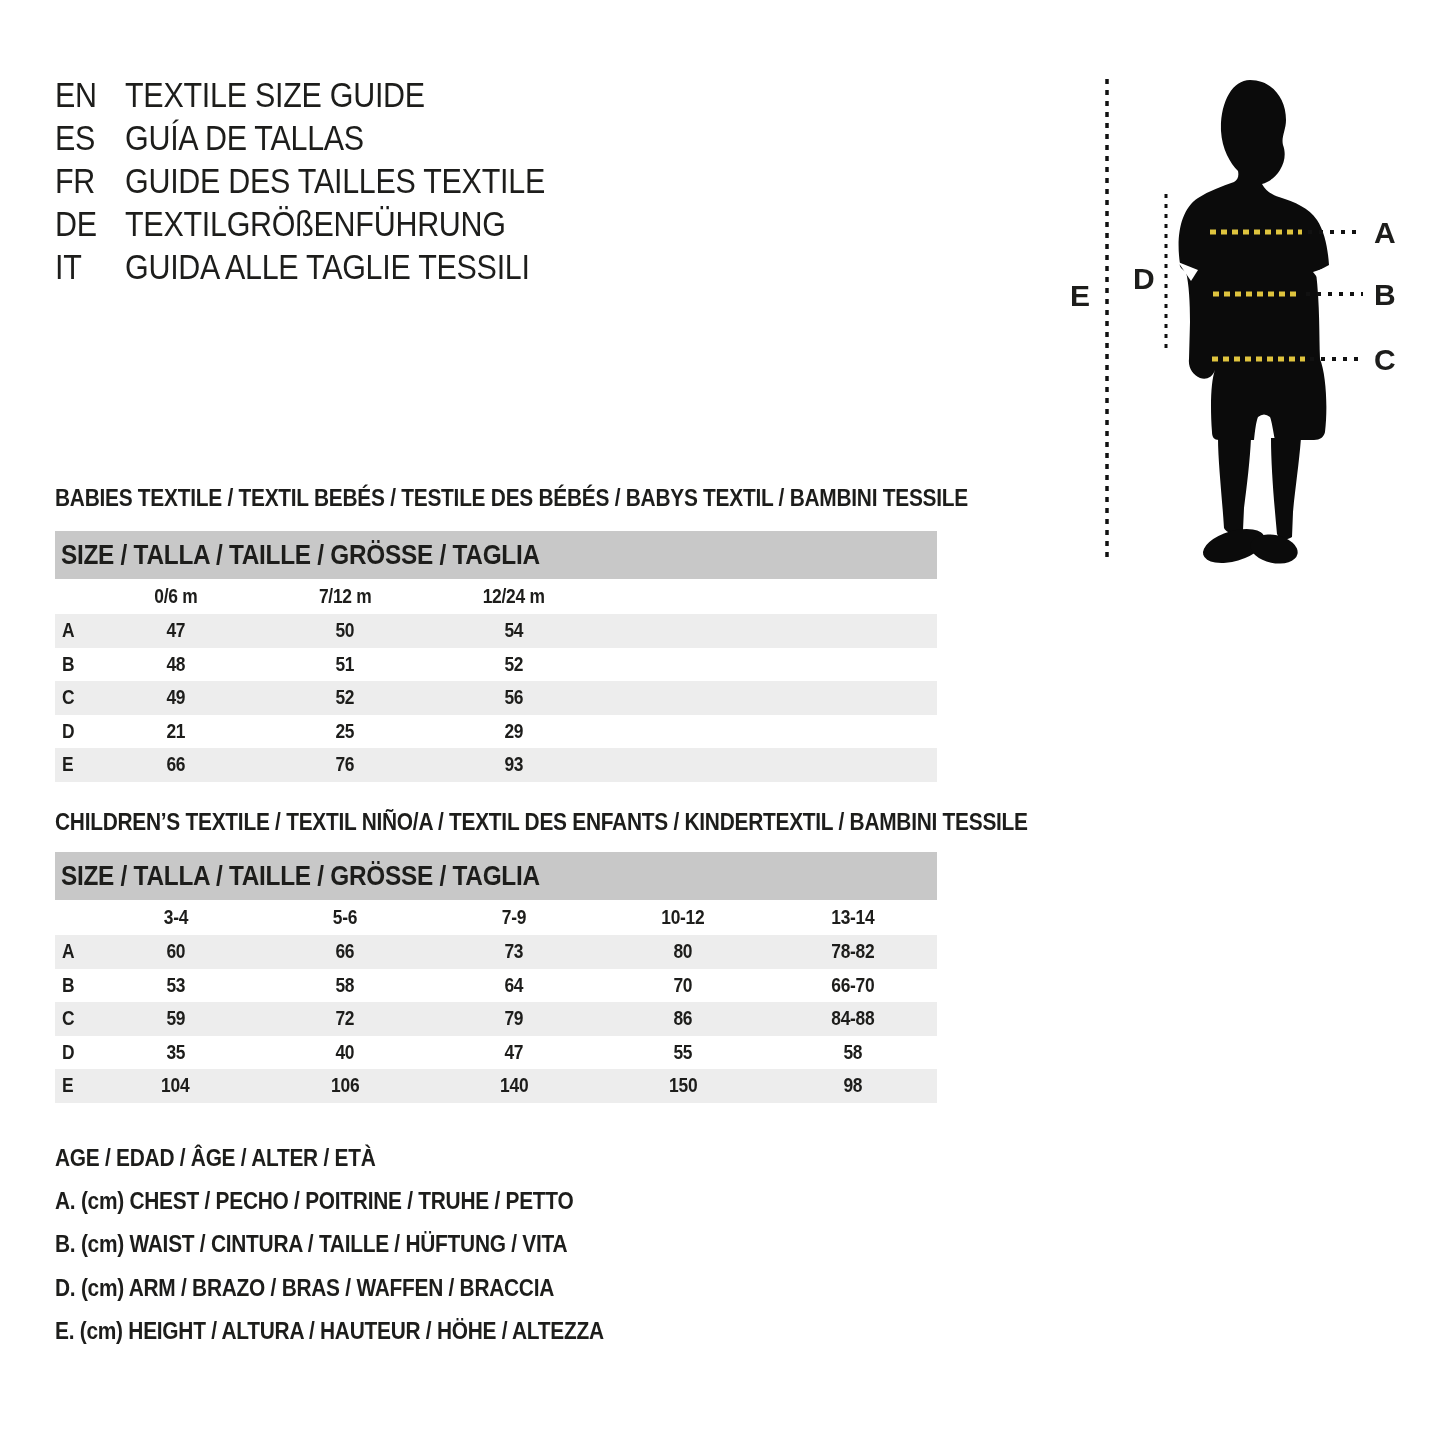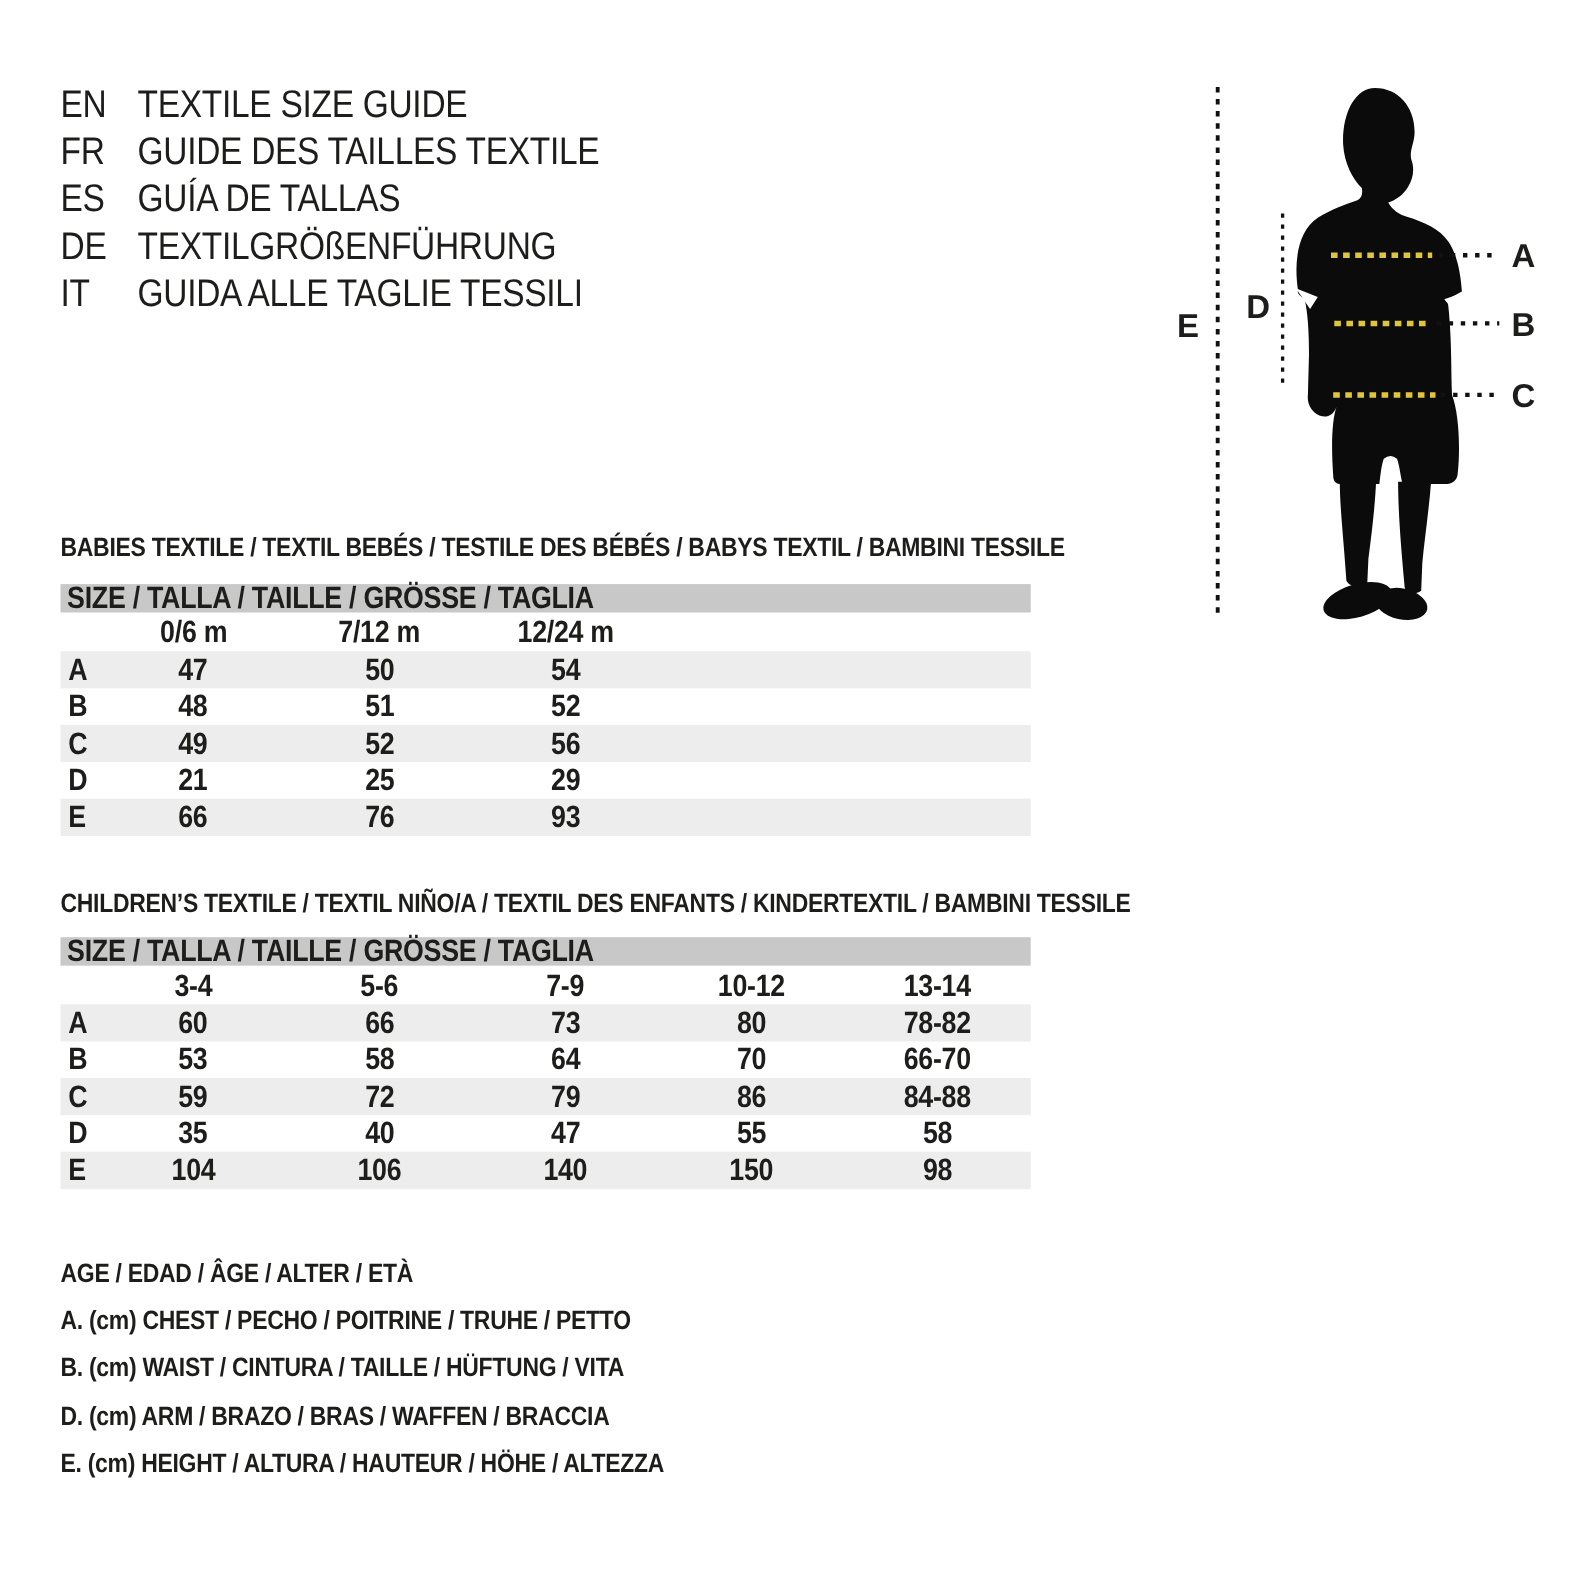--- a/index.html
+++ b/index.html
@@ -13,24 +13,24 @@
   
   .title-block { position:absolute; left:55px; top:73px; }
   .title-row { display:flex; height:43px; align-items:center; font-size:35px; font-weight:400; }
   .lang-code { width:70px; flex:0 0 70px; }
 
   
   .section-heading { position:absolute; left:55px; font-size:24px; font-weight:700; line-height:34px; }
 
   
   .size-table { position:absolute; left:55px; width:882px; }
-  .size-bar { height:26px; background:#c8c8c8; display:flex; align-items:center; padding-left:6px; box-sizing:border-box;
+  .size-bar { height:48px; background:#c8c8c8; display:flex; align-items:center; padding-left:6px; box-sizing:border-box;
               font-size:28px; font-weight:700; }
   .trow { display:grid; grid-template-columns:36px repeat(5,1fr); align-items:center; height:34px;
-          font-size:28px; font-weight:700; }
+          font-size:20px; font-weight:700; }
   .trow.head { height:35px; background:#ffffff; }
   .trow.data { height:33.5px; }
   .trow.odd  { background:#ededed; }
   .trow.even { background:#ffffff; }
   .rlabel { text-align:left; padding-left:7px; }
   .cell   { text-align:center; }
 
   
   .legend { position:absolute; left:55px; top:1136px; }
   .legend-line { height:43.4px; display:flex; align-items:center; font-size:24px; font-weight:700; }
@@ -41,26 +41,26 @@
 </style>
 </head>
 <body>
 
 <div class="title-block">
   <div class="title-row">
     <span class="lang-code"><span class="cond">EN</span></span>
     <span class="cond">TEXTILE SIZE GUIDE</span>
   </div>
   <div class="title-row">
+    <span class="lang-code"><span class="cond">ES</span></span>
+    <span class="cond">GUÍA DE TALLAS</span>
+  </div>
+  <div class="title-row">
     <span class="lang-code"><span class="cond">FR</span></span>
     <span class="cond">GUIDE DES TAILLES TEXTILE</span>
-  </div>
-  <div class="title-row">
-    <span class="lang-code"><span class="cond">ES</span></span>
-    <span class="cond">GUÍA DE TALLAS</span>
   </div>
   <div class="title-row">
     <span class="lang-code"><span class="cond">DE</span></span>
     <span class="cond">TEXTILGRÖßENFÜHRUNG</span>
   </div>
   <div class="title-row">
     <span class="lang-code"><span class="cond">IT</span></span>
     <span class="cond">GUIDA ALLE TAGLIE TESSILI</span>
   </div>
 </div>

